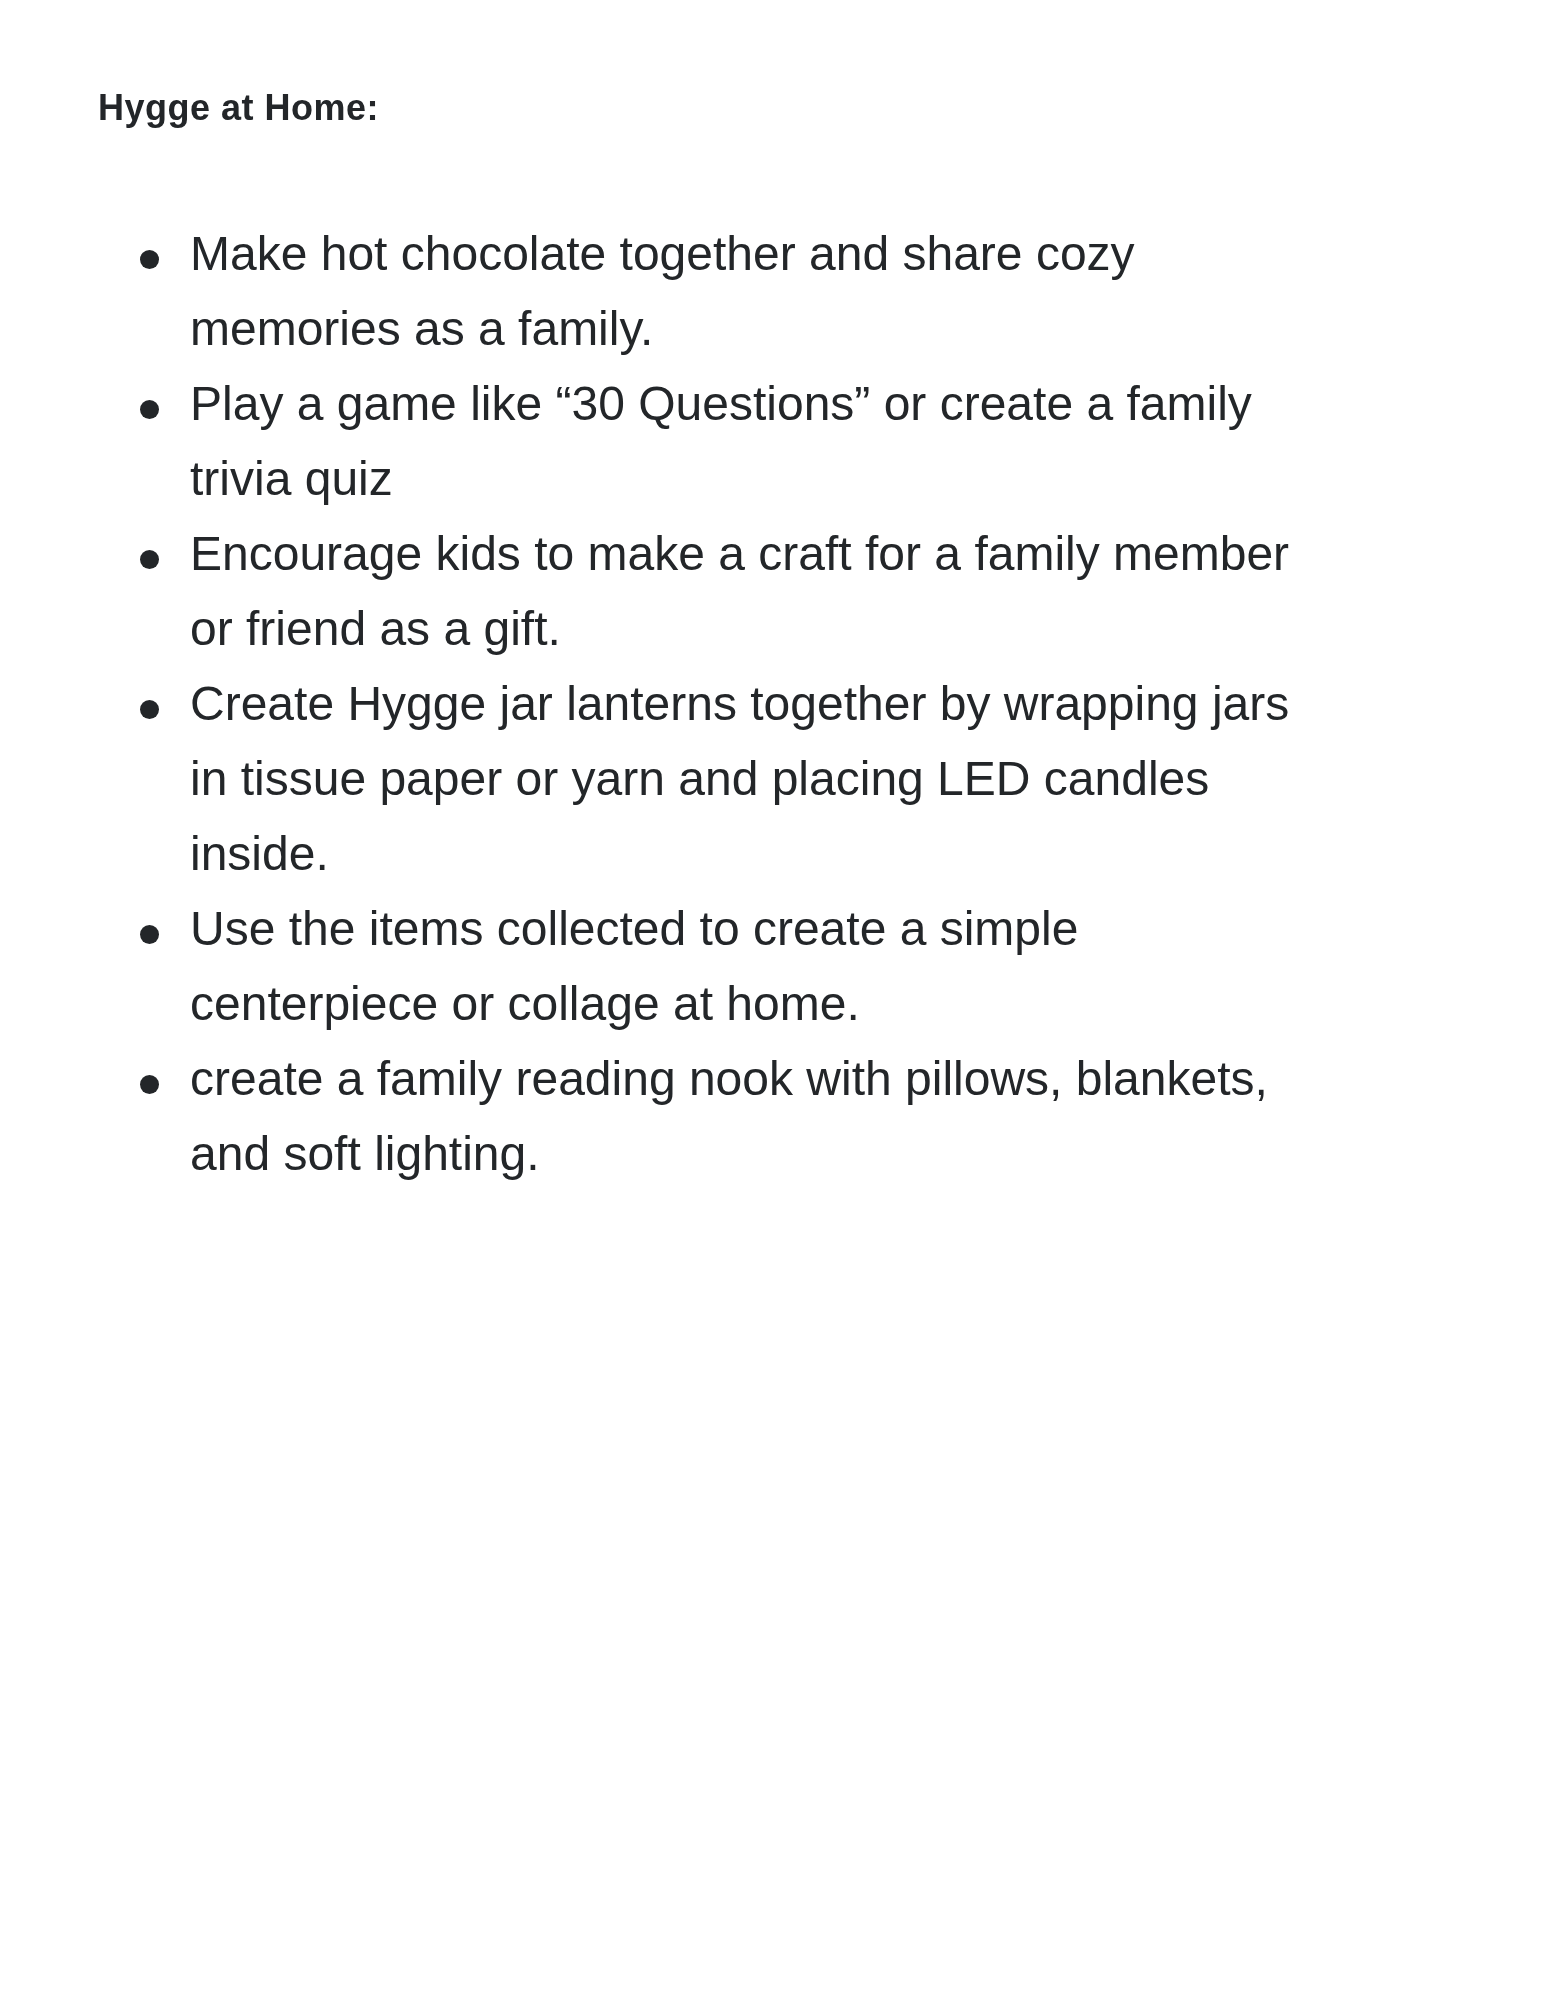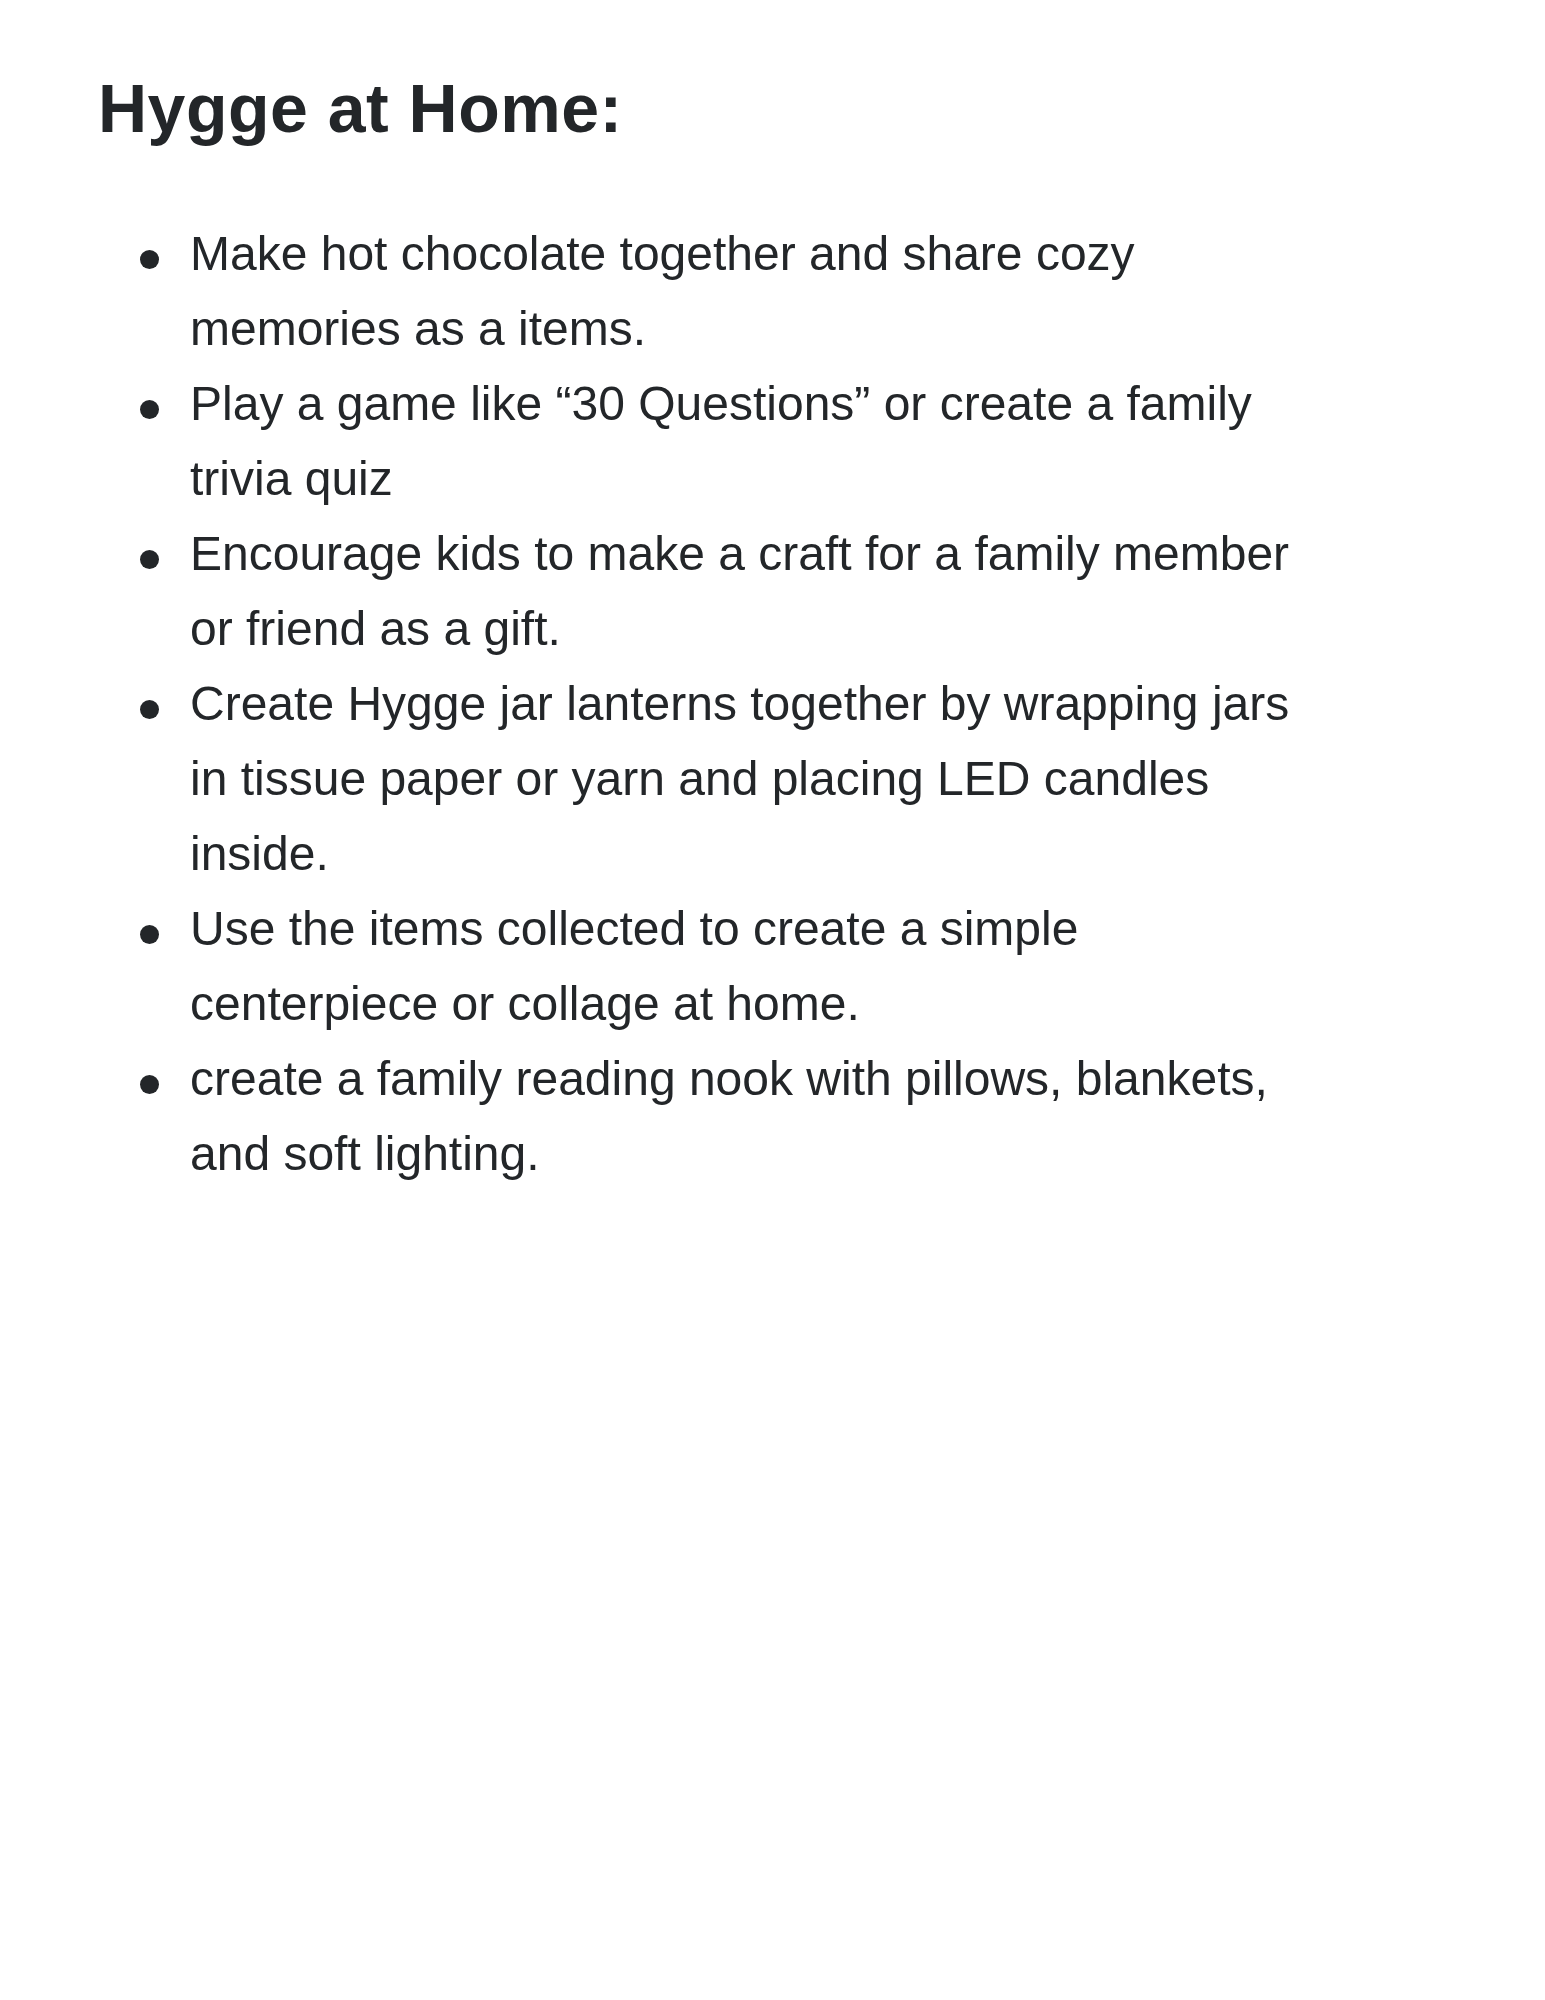--- a/index.html
+++ b/index.html
@@ -15,21 +15,21 @@
     color: #232629;
     overflow: hidden;
   }
   .page {
     padding: 78px 0 0 98px;
     width: 1545px;
     height: 2000px;
   }
   h1.doc-heading {
     margin: 0 0 78px 0;
-    font-size: 68px;
+    font-size: 36px;
     line-height: 60px;
     font-weight: 700;
     letter-spacing: 0.5px;
   }
   ul.activity-list {
     list-style: none;
     margin: 0;
     padding: 0;
     width: 1240px;
     font-size: 48px;
@@ -54,21 +54,21 @@
 </head>
 <body style="color: rgb(35, 38, 41); background: rgb(255, 255, 255);">
 
 <div class="page">
   <h1 class="doc-heading">Hygge at Home:</h1>
 
   <ul class="activity-list">
     <li>
       <span class="bullet"></span>
       <span class="line">Make hot chocolate together and share cozy</span>
-      <span class="line">memories as a items.</span>
+      <span class="line">memories as a family.</span>
     </li>
     <li>
       <span class="bullet"></span>
       <span class="line">Play a game like “30 Questions” or create a family</span>
       <span class="line">trivia quiz</span>
     </li>
     <li>
       <span class="bullet"></span>
       <span class="line">Encourage kids to make a craft for a family member</span>
       <span class="line">or friend as a gift.</span>

